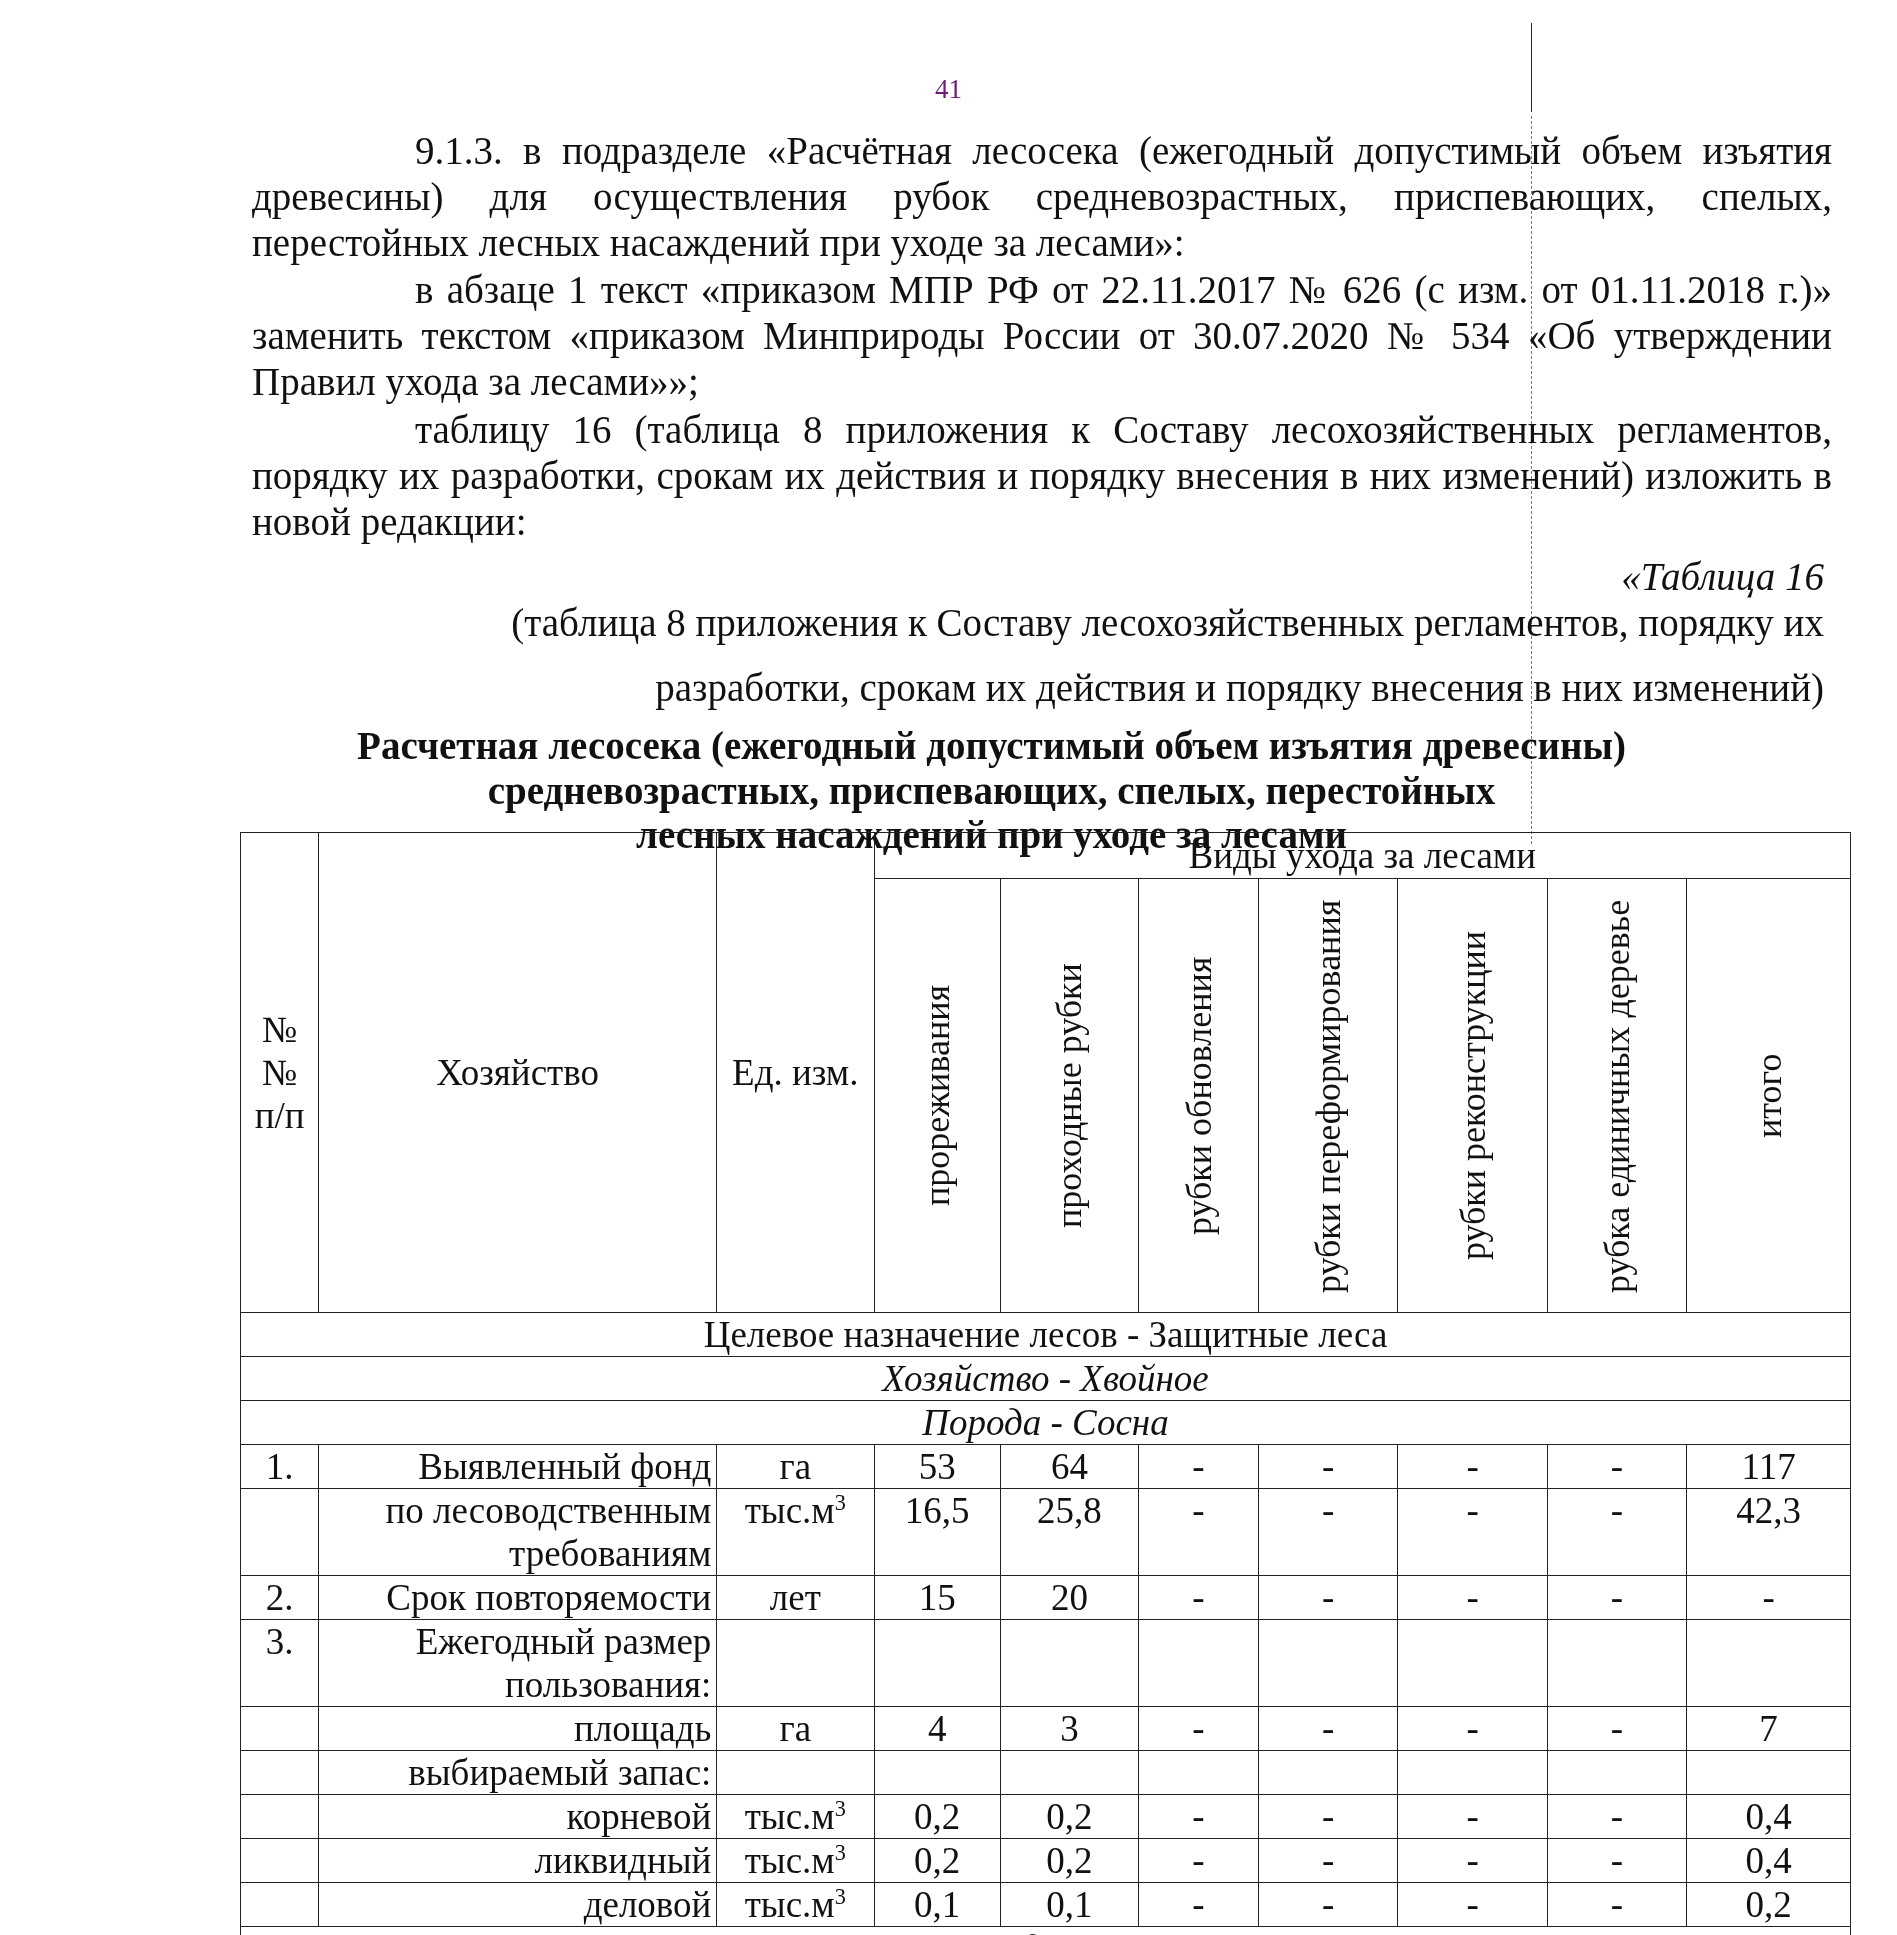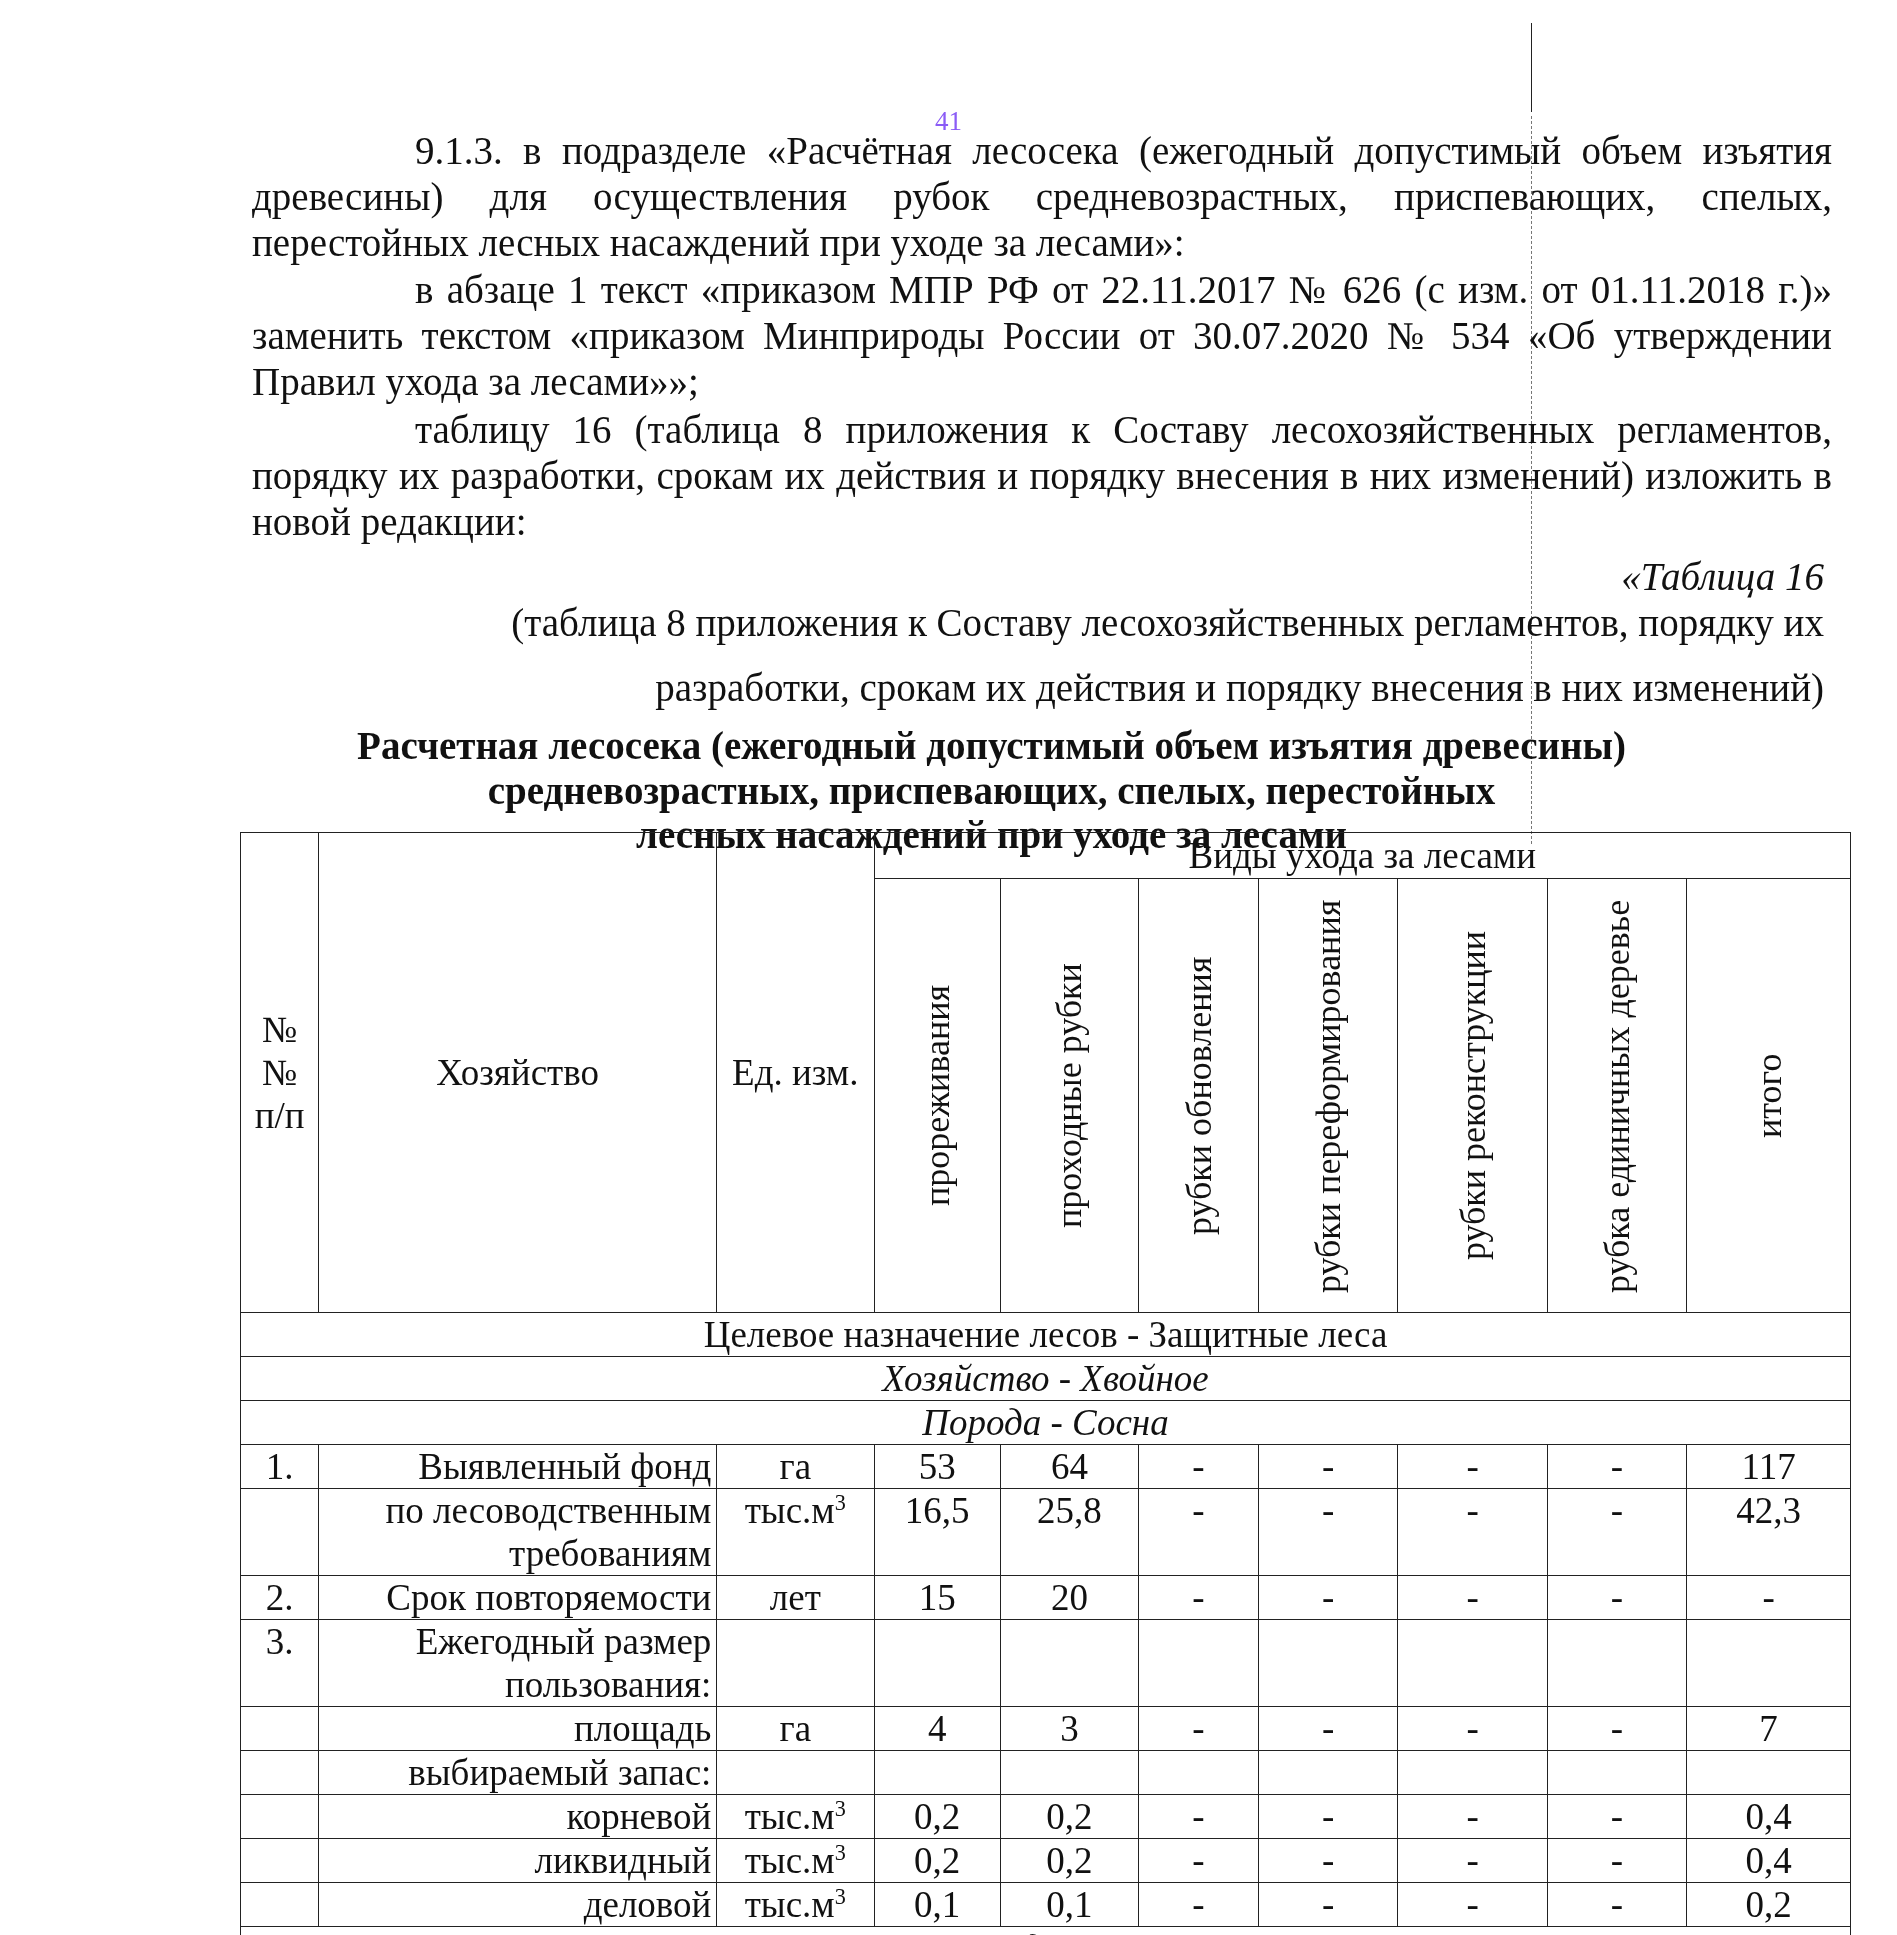--- a/index.html
+++ b/index.html
@@ -1,19 +1,19 @@
 <!DOCTYPE html>
 <html style="font-size:6.2px"><head>
 <meta charset="utf-8">
 <style>
   html, body { margin: 0; padding: 0; background: #ffffff; }
   body { width: 1897px; height: 2691px; position: relative; overflow: hidden;
          font-family: "Liberation Serif", "DejaVu Serif", serif; color: #111; }
   .page-num { position: absolute; left: 929px; top: 74px; width: 39px; text-align: center;
-              font-size: 27px; color: #8b5cf6; margin-top: 32px; }
+              font-size: 27px; color: #701a75; }
   .fold-line { position: absolute; left: 1531px; top: 23px; width: 1.2px; height: 89px; background: #222; }
   .fold-dash { position: absolute; left: 1531px; width: 0; border-left: 1.2px dashed #777; }
   .para { position: absolute; left: 252px; width: 1580px; font-size: 39px; line-height: 46px;
           text-align: justify; text-align-last: left; }
   .para.indent { text-indent: 163px; }
   .right { position: absolute; left: 244px; width: 1580px; text-align: right; font-size: 39px; line-height: 46px; }
   .center-title { position: absolute; left: 244px; width: 1580px; text-align: center; font-weight: bold;
                   font-size: 39px; line-height: 46px; margin-top: 36px; }
   table.main { position: absolute; left: 240px; top: 832px; width: 1611px; border-collapse: collapse;
                font-size: 37px; }

